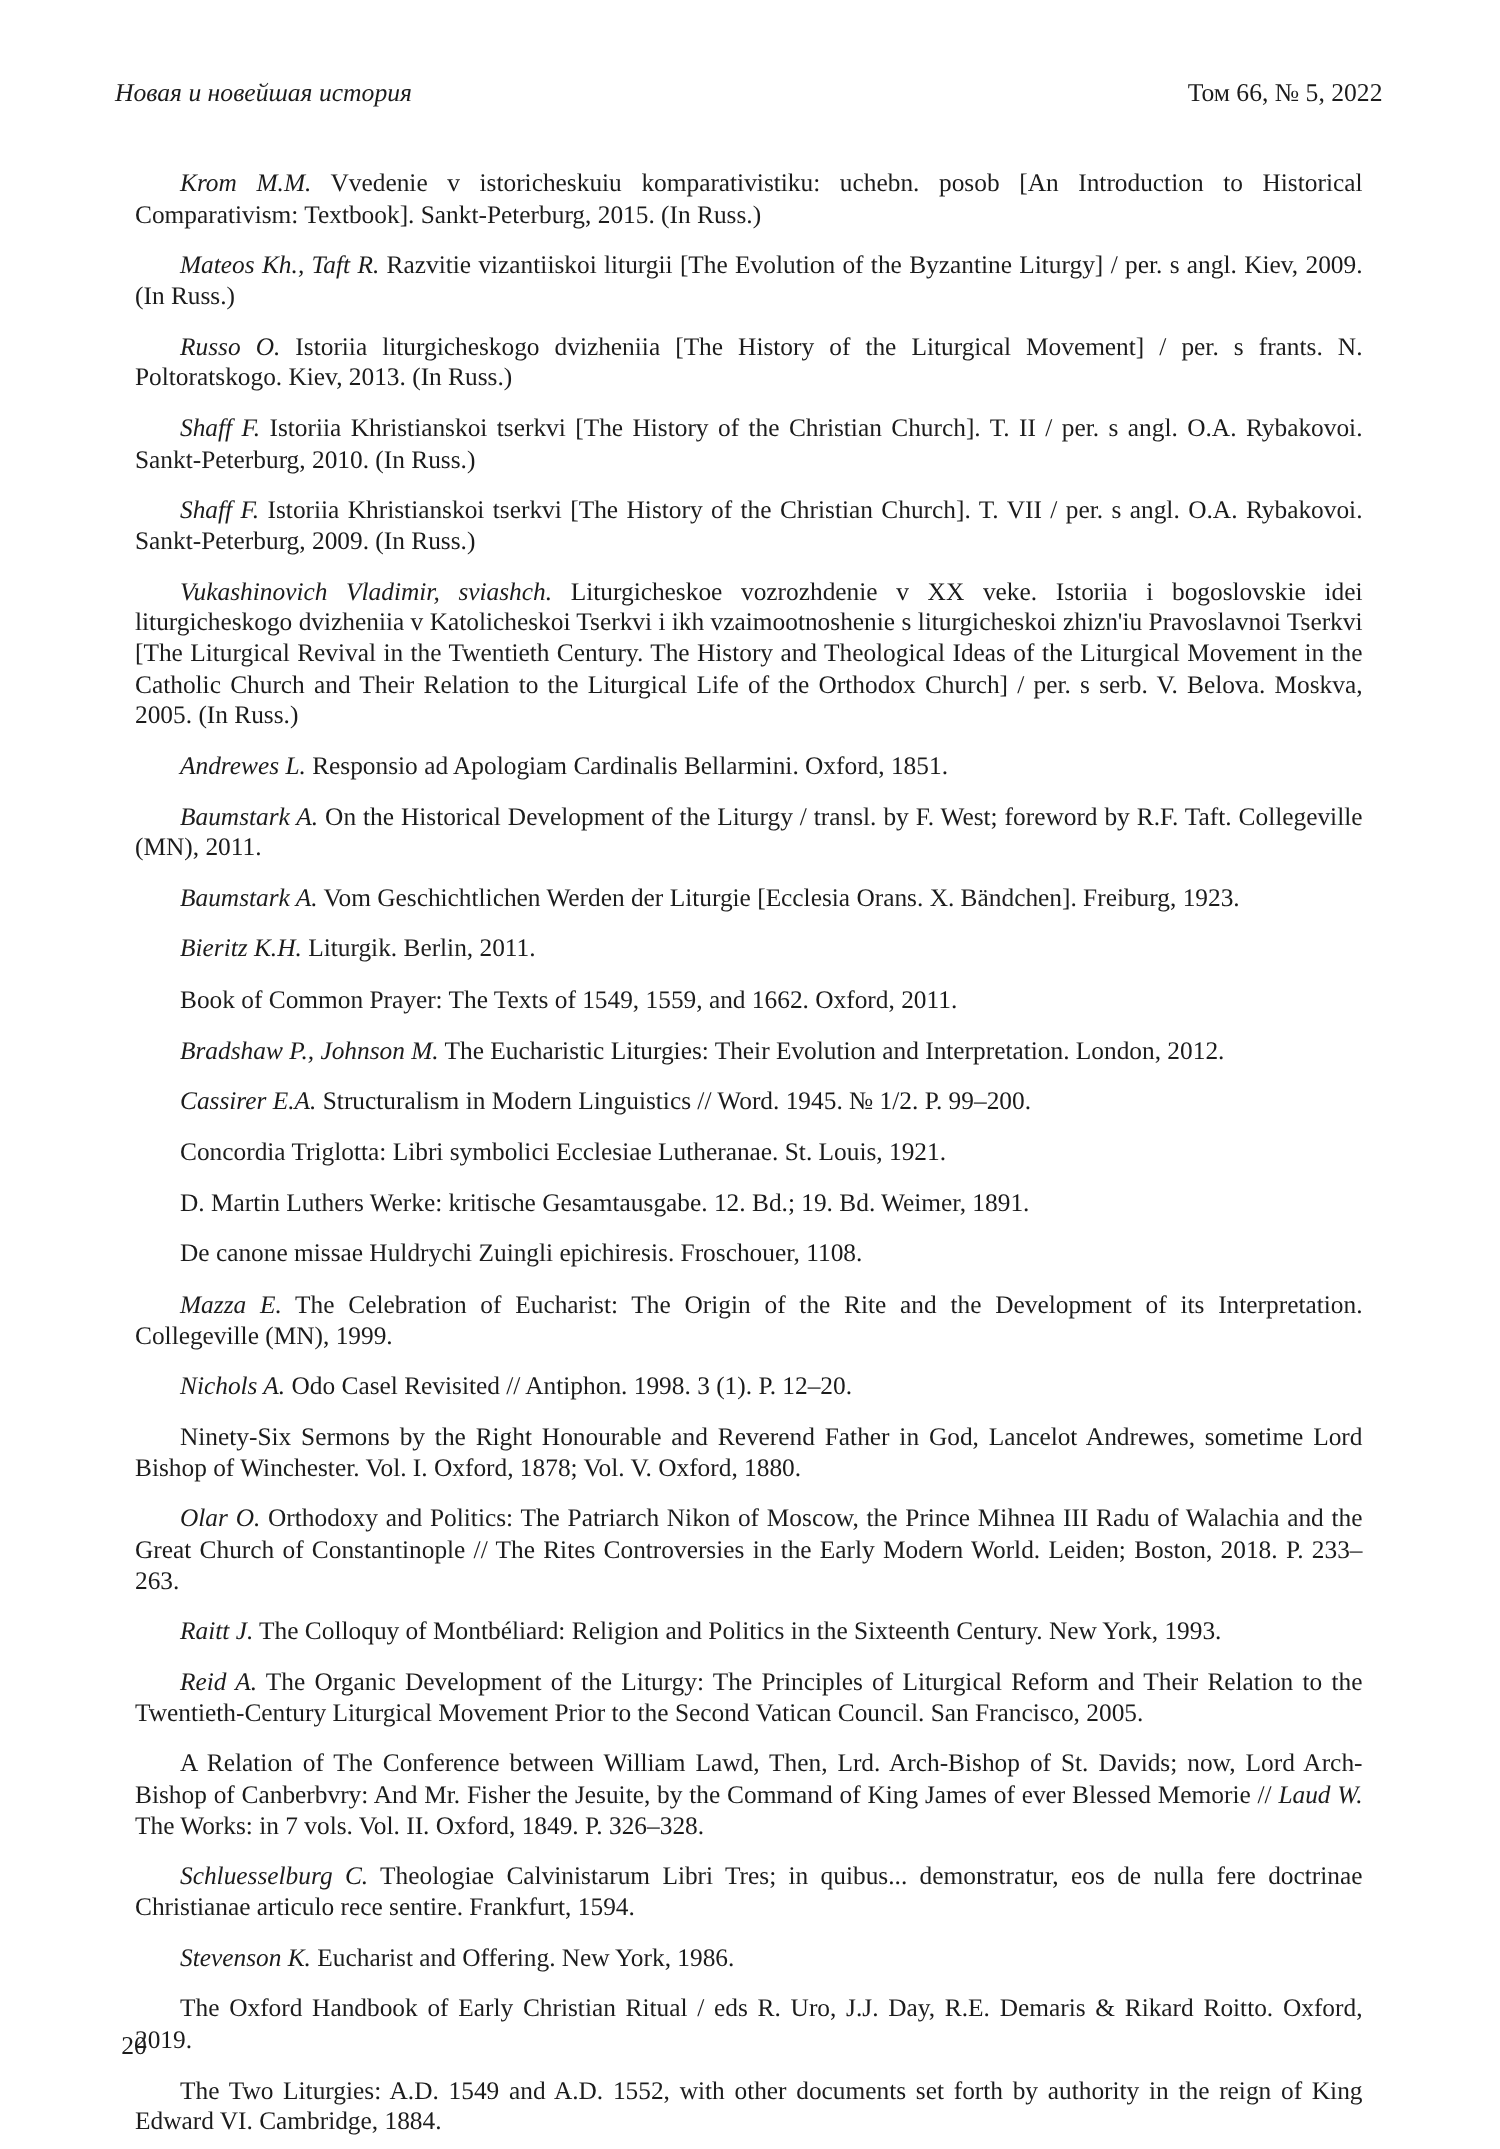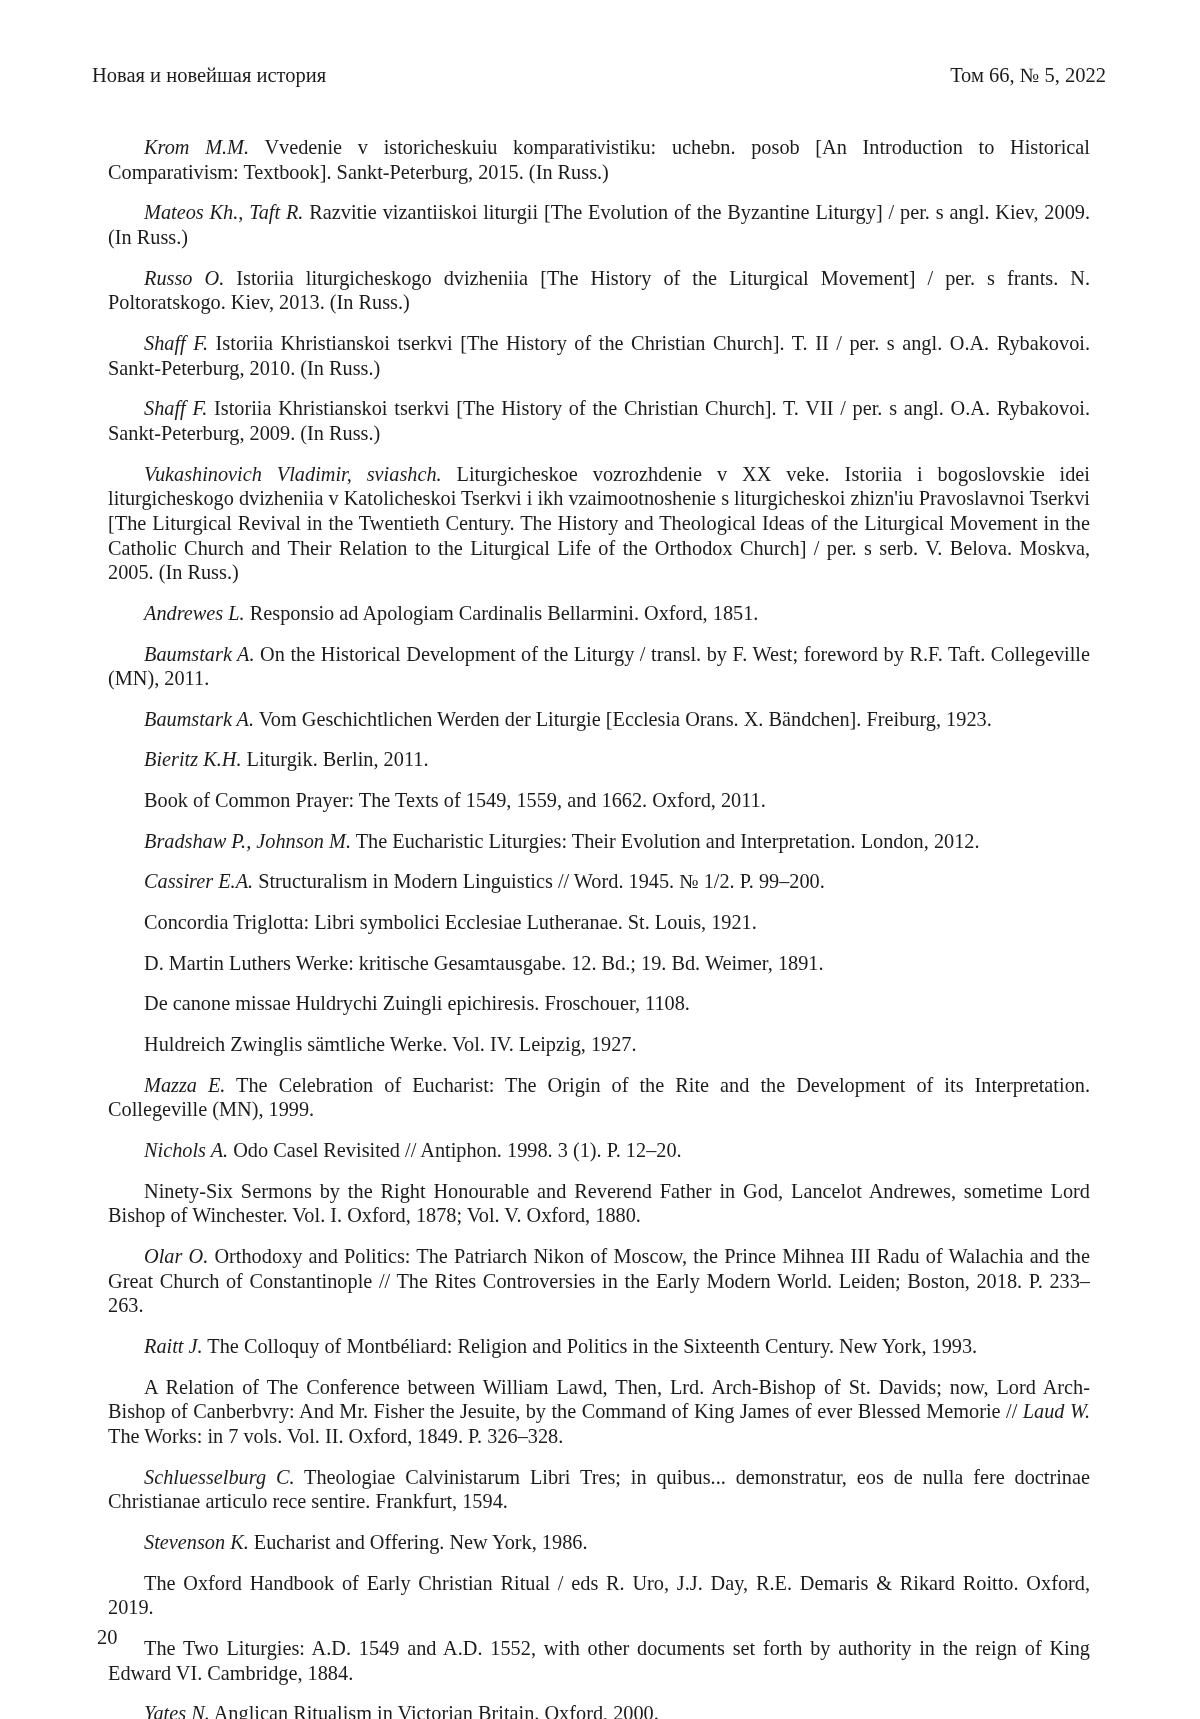--- a/index.html
+++ b/index.html
@@ -16,21 +16,21 @@
     position: absolute;
     left: 92px;
     right: 94px;
     top: 63px;
     display: flex;
     justify-content: space-between;
     align-items: baseline;
     font-size: 20.5px;
     line-height: 24px;
   }
-  .journal-title { }
+  .journal-title { font-style: italic; }
   .issue-info { font-style: normal; }
   .refs {
     position: absolute;
     left: 92px;
     right: 94px;
     top: 119px;
     font-size: 20.3px;
     line-height: 24.65px;
   }
   .ref {
@@ -66,26 +66,26 @@
       <p class="ref"><em>Andrewes L.</em><span> Responsio ad Apologiam Cardinalis Bellarmini. Oxford, 1851.</span></p>
       <p class="ref"><em>Baumstark A.</em><span> On the Historical Development of the Liturgy / transl. by F. West; foreword by R.F. Taft. Collegeville (MN), 2011.</span></p>
       <p class="ref"><em>Baumstark A.</em><span> Vom Geschichtlichen Werden der Liturgie [Ecclesia Orans. X. Bändchen]. Freiburg, 1923.</span></p>
       <p class="ref"><em>Bieritz K.H.</em><span> Liturgik. Berlin, 2011.</span></p>
       <p class="ref"><span>Book of Common Prayer: The Texts of 1549, 1559, and 1662. Oxford, 2011.</span></p>
       <p class="ref"><em>Bradshaw P., Johnson M.</em><span> The Eucharistic Liturgies: Their Evolution and Interpretation. London, 2012.</span></p>
       <p class="ref"><em>Cassirer E.A.</em><span> Structuralism in Modern Linguistics // Word. 1945. № 1/2. P. 99–200.</span></p>
       <p class="ref"><span>Concordia Triglotta: Libri symbolici Ecclesiae Lutheranae. St. Louis, 1921.</span></p>
       <p class="ref"><span>D. Martin Luthers Werke: kritische Gesamtausgabe. 12. Bd.; 19. Bd. Weimer, 1891.</span></p>
       <p class="ref"><span>De canone missae Huldrychi Zuingli epichiresis. Froschouer, 1108.</span></p>
-      <p class="ref"><span>Huldreich Zwinglis sämtliche Werke. Vol. IV. Leipzig, 1927.</span></p>
       <p class="ref"><em>Mazza E.</em><span> The Celebration of Eucharist: The Origin of the Rite and the Development of its Interpretation. Collegeville (MN), 1999.</span></p>
       <p class="ref"><em>Nichols A.</em><span> Odo Casel Revisited // Antiphon. 1998. 3 (1). P. 12–20.</span></p>
       <p class="ref"><span>Ninety-Six Sermons by the Right Honourable and Reverend Father in God, Lancelot Andrewes, sometime Lord Bishop of Winchester. Vol. I. Oxford, 1878; Vol. V. Oxford, 1880.</span></p>
       <p class="ref"><em>Olar O.</em><span> Orthodoxy and Politics: The Patriarch Nikon of Moscow, the Prince Mihnea III Radu of Walachia and the Great Church of Constantinople // The Rites Controversies in the Early Modern World. Leiden; Boston, 2018. P. 233–263.</span></p>
       <p class="ref"><em>Raitt J.</em><span> The Colloquy of Montbéliard: Religion and Politics in the Sixteenth Century. New York, 1993.</span></p>
+      <p class="ref"><em>Reid A.</em><span> The Organic Development of the Liturgy: The Principles of Liturgical Reform and Their Relation to the Twentieth-Century Liturgical Movement Prior to the Second Vatican Council. San Francisco, 2005.</span></p>
       <p class="ref"><span>A Relation of The Conference between William Lawd, Then, Lrd. Arch-Bishop of St. Davids; now, Lord Arch-Bishop of Canberbvry: And Mr. Fisher the Jesuite, by the Command of King James of ever Blessed Memorie // </span><em>Laud W.</em><span> The Works: in 7 vols. Vol. II. Oxford, 1849. P. 326–328.</span></p>
       <p class="ref"><em>Schluesselburg C.</em><span> Theologiae Calvinistarum Libri Tres; in quibus... demonstratur, eos de nulla fere doctrinae Christianae articulo rece sentire. Frankfurt, 1594.</span></p>
       <p class="ref"><em>Stevenson K.</em><span> Eucharist and Offering. New York, 1986.</span></p>
       <p class="ref"><span>The Oxford Handbook of Early Christian Ritual / eds R. Uro, J.J. Day, R.E. Demaris &amp; Rikard Roitto. Oxford, 2019.</span></p>
       <p class="ref"><span>The Two Liturgies: A.D. 1549 and A.D. 1552, with other documents set forth by authority in the reign of King Edward VI. Cambridge, 1884.</span></p>
       <p class="ref"><em>Yates N.</em><span> Anglican Ritualism in Victorian Britain. Oxford, 2000.</span></p>
       <p class="ref"><span>Zwingli and Bucer. Louisville (KY), 1953.</span></p>
     </div>
 
   <div class="page-number">20</div>

